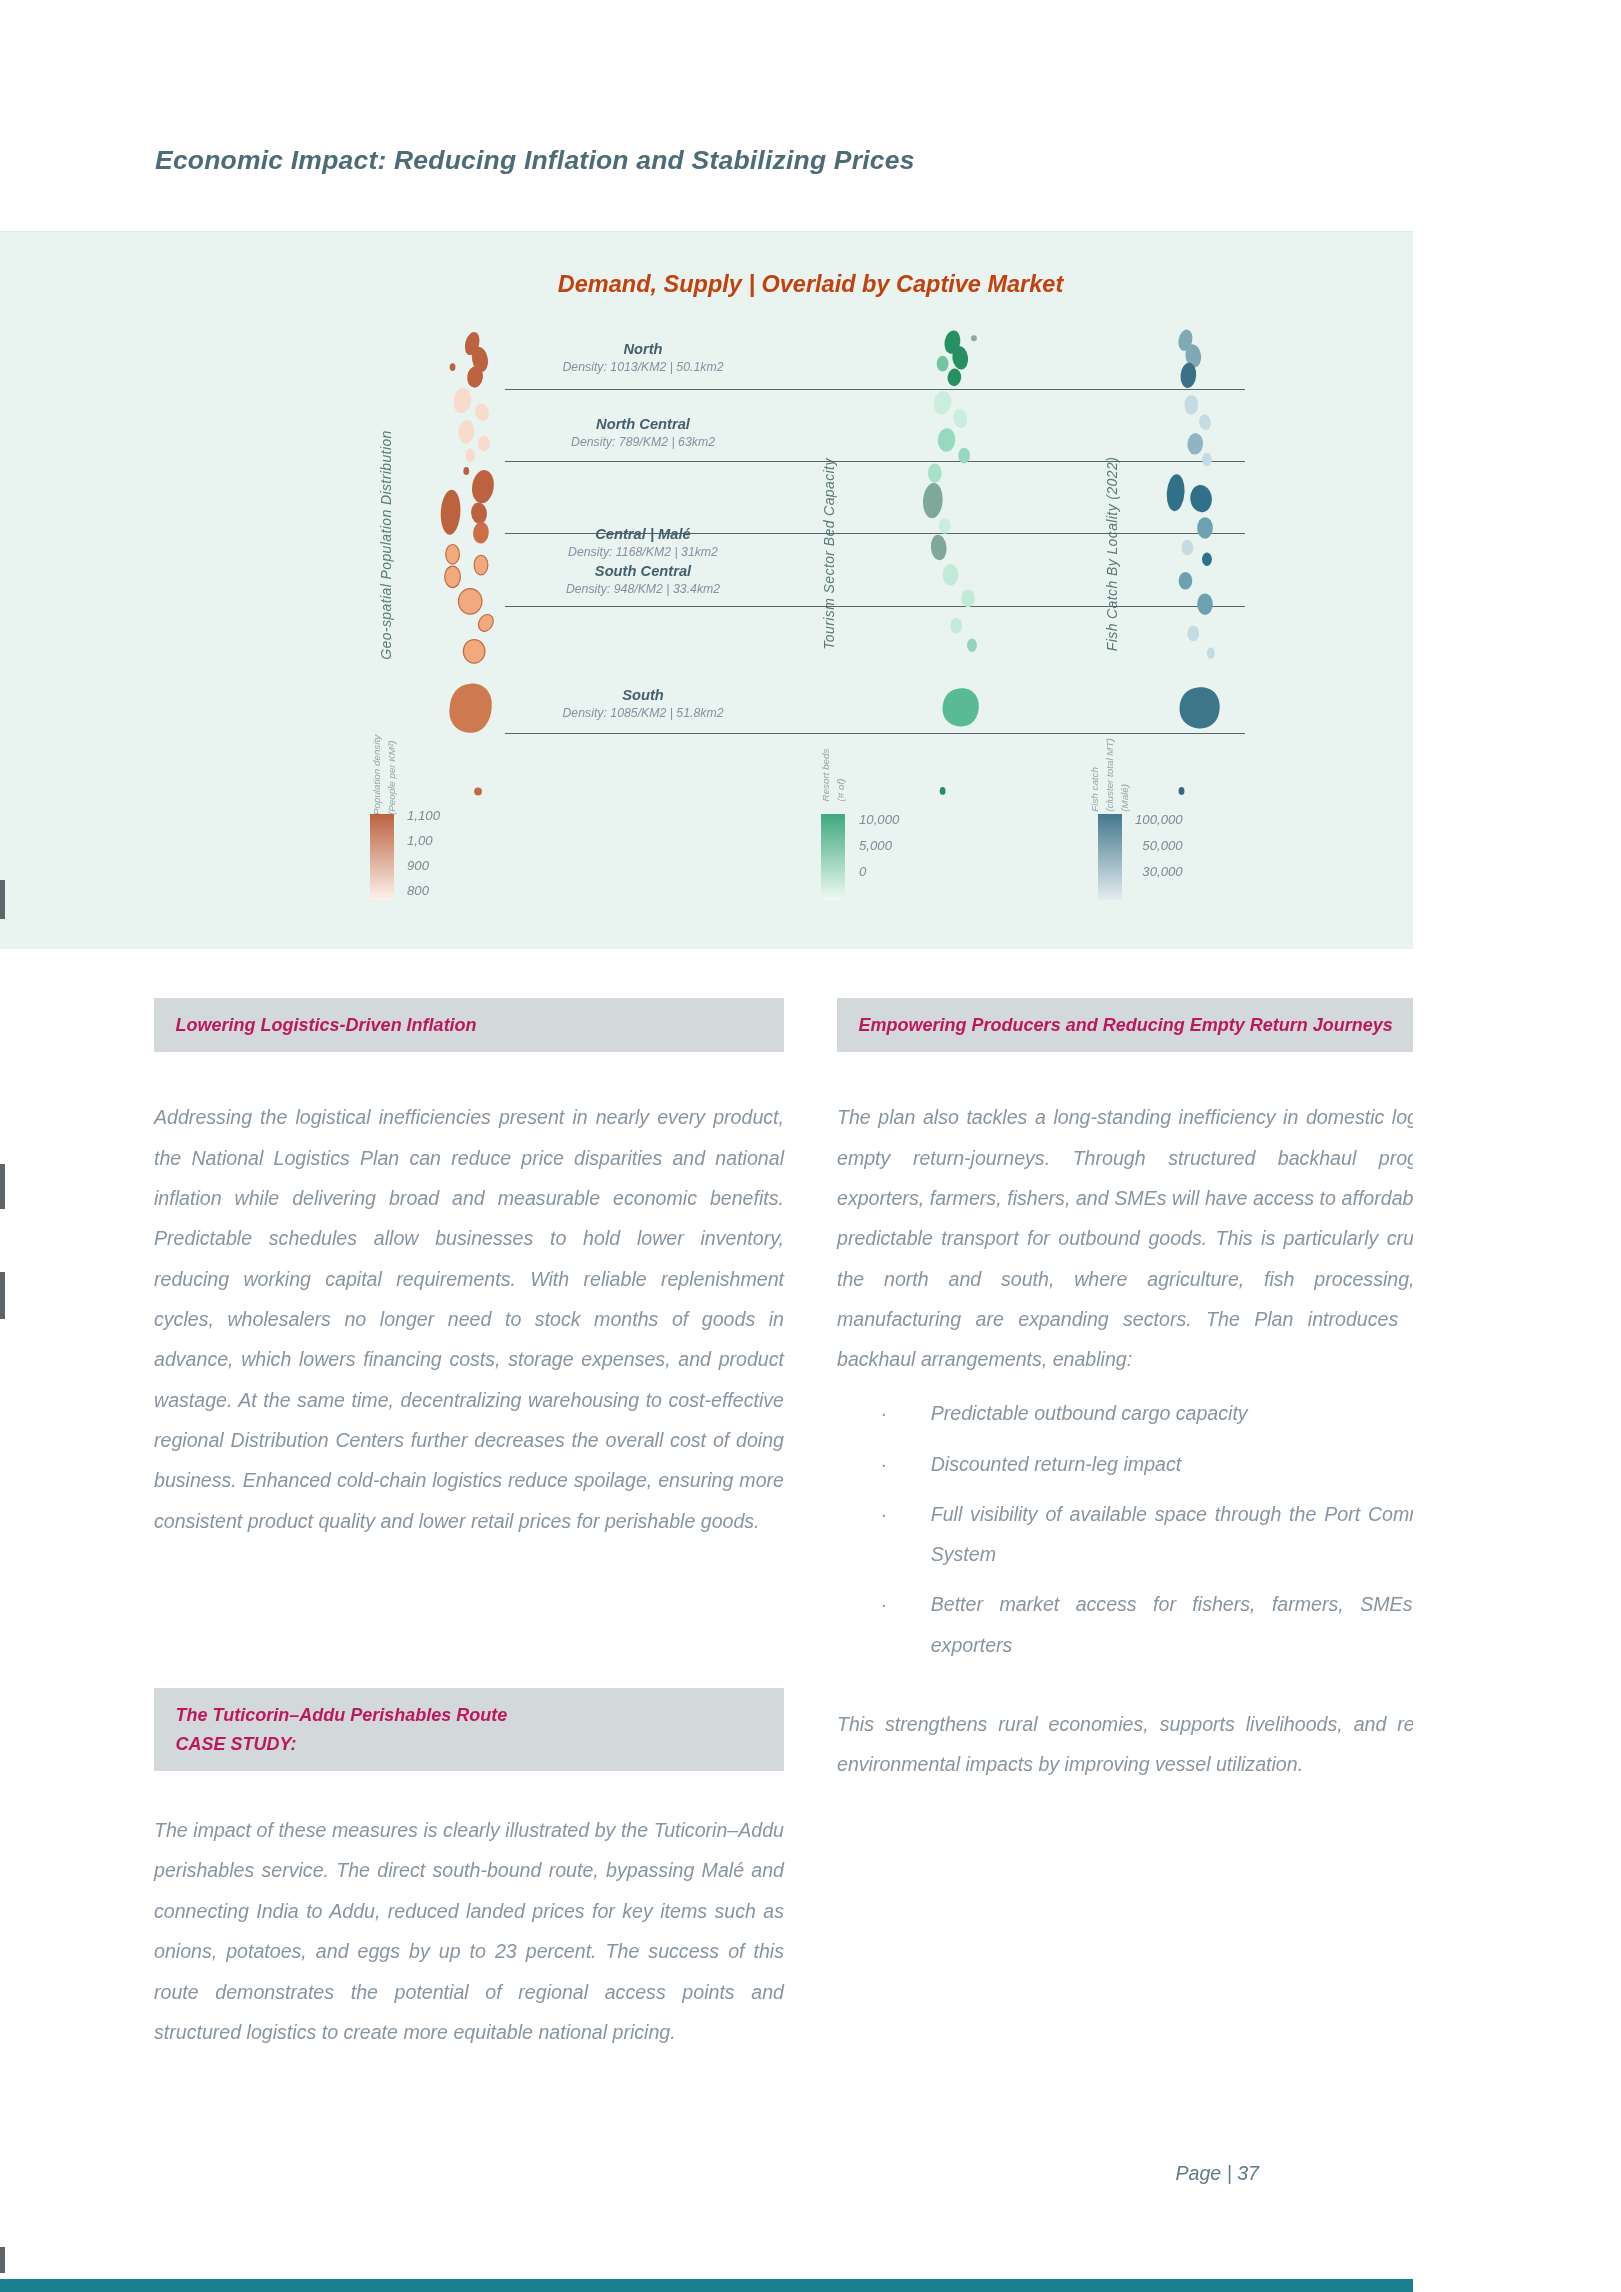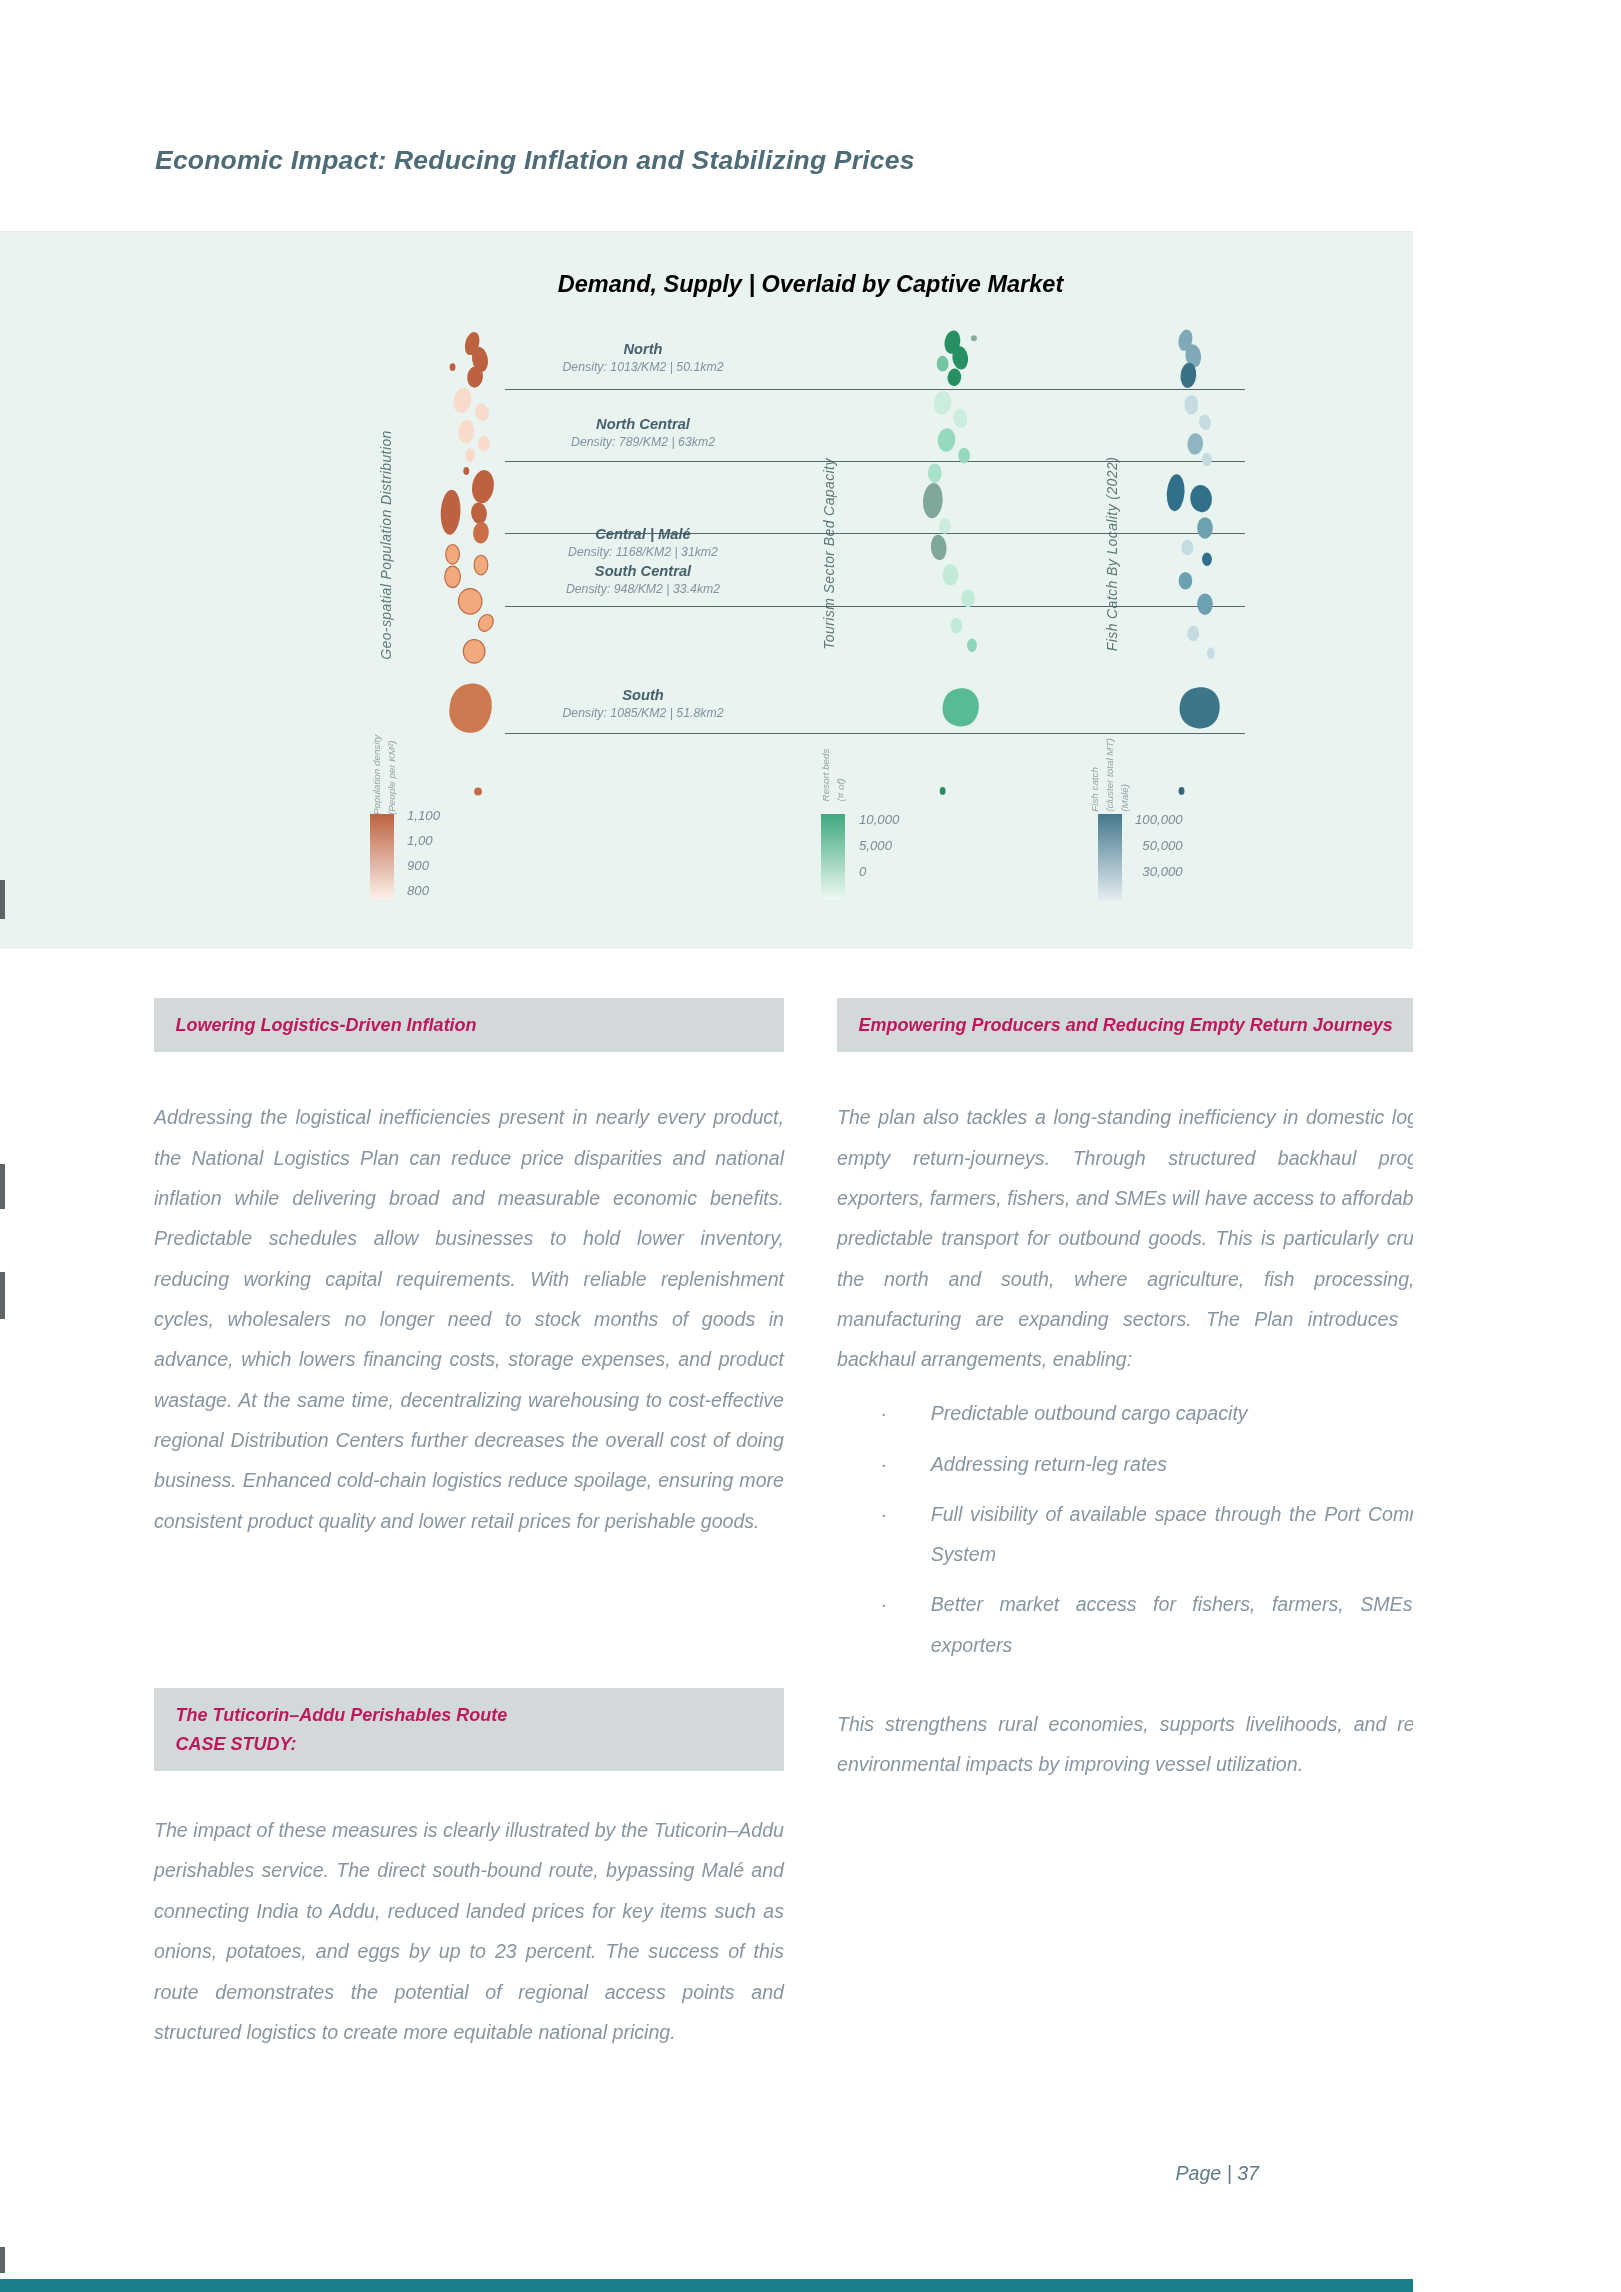--- a/index.html
+++ b/index.html
@@ -6,21 +6,21 @@
   .page { position:relative; width:1413px; height:2293px; background:#ffffff;
           font-family:"Liberation Sans", sans-serif; overflow:hidden;font-style:italic; }
 
   .main-title { position:absolute; left:155px; top:145px; font-size:26.5px; font-weight:bold;
                 color:#4e6b78; letter-spacing:0.2px; }
 
   
   .chart-panel { position:absolute; left:0; top:231px; width:1621px; height:717px;
                  background:#e9f3f0; border-top:1px solid #dfeae7; }
   .chart-title { position:absolute; left:0; top:39px; width:100%; text-align:center;
-                 font-size:23.5px; font-weight:bold; color:#000000; }
+                 font-size:23.5px; font-weight:bold; color:#c2410c; }
   .vlabel { position:absolute; white-space:nowrap; font-size:14px; color:#5e7a77;
             transform:translate(-50%,-50%) rotate(-90deg); letter-spacing:0.4px; }
   .region { position:absolute; left:505px; width:276px; text-align:center; }
   .region-name { font-size:14.7px; font-weight:bold; color:#455f6c; }
   .region-density { font-size:12.3px; color:#8292a0; margin-top:2.9px; }
   .region-line { position:absolute; left:505px; width:740px; height:1px; background:#56646c; }
   .map-svg { position:absolute; top:92px; }
 
   .legend-title { position:absolute; font-size:9.8px; line-height:1.55; color:#97a5a7;
                   white-space:pre-line; transform:translate(-50%,-50%) rotate(-90deg); }
@@ -230,21 +230,21 @@
       <div class="sec-head">Empowering Producers and Reducing Empty Return Journeys</div>
       <p class="body-p">The plan also tackles a long-standing inefficiency in domestic logistics: empty return-journeys. Through structured backhaul programs, exporters, farmers, fishers, and SMEs will have access to affordable and predictable transport for outbound goods. This is particularly crucial in the north and south, where agriculture, fish processing, and manufacturing are expanding sectors. The Plan introduces formal backhaul arrangements, enabling:</p>
 
       <div class="bullets">
         <div class="bullet">
           <div class="bullet-dot">·</div>
           <div class="bullet-text">Predictable outbound cargo capacity</div>
         </div>
         <div class="bullet">
           <div class="bullet-dot">·</div>
-          <div class="bullet-text">Addressing return-leg rates</div>
+          <div class="bullet-text">Discounted return-leg impact</div>
         </div>
         <div class="bullet">
           <div class="bullet-dot">·</div>
           <div class="bullet-text">Full visibility of available space through the Port Community System</div>
         </div>
         <div class="bullet">
           <div class="bullet-dot">·</div>
           <div class="bullet-text">Better market access for fishers, farmers, SMEs, and exporters</div>
         </div>
       </div>

